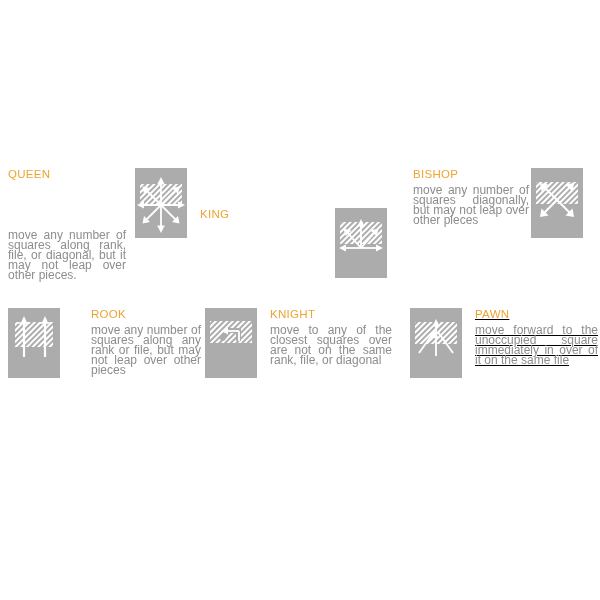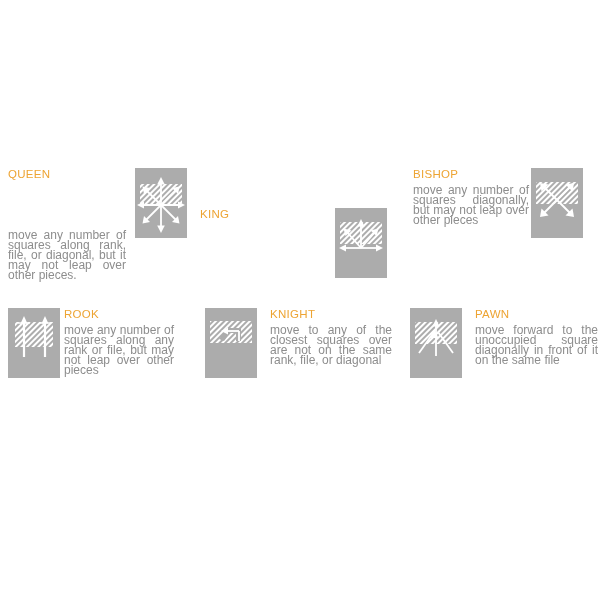--- a/index.html
+++ b/index.html
@@ -70,27 +70,27 @@
   #card-queen  .txt { width: 118px; margin-right: 9px; gap: 45px; }
 
   #card-king   { left: 200px; top: 180px; margin-top: 28px; }
   #card-king   .txt { width: 128px; margin-right: 7px; }
 
   #card-bishop { left: 413px; top: 168px; }
   #card-bishop .txt { width: 116px; margin-right: 2px; }
 
   
   #card-rook   { left: 8px;   top: 308px; }
-  #card-rook   .txt { width: 110px; margin-left: 4px; justify-content: center; }
+  #card-rook   .txt { width: 110px; margin-left: 31px; justify-content: center; }
 
   #card-knight { left: 205px; top: 308px; }
   #card-knight .txt { width: 122px; margin-left: 13px; }
 
   #card-pawn   { left: 410px; top: 308px; }
-  #card-pawn   .txt { width: 123px; margin-left: 13px; }
+  #card-pawn   .txt { width: 123px; margin-left: 13px; text-decoration: underline; }
 
   
   .card .heading { margin-top: 0; }
 </style>
 </head>
 <body>
 
 <div class="board">
 
   <div class="card text-left" id="card-queen">
@@ -259,17 +259,17 @@
           <line x1="28" y1="24" x2="43" y2="45"></line>
         </g>
         <g fill="#ffffff">
           <polygon points="26,11 22.4,18.5 29.6,18.5"></polygon>
           <polygon points="24.5,22 19.5,30 28.5,30"></polygon>
         </g>
       </svg>
     </div>
     <div class="txt">
       <div class="heading">PAWN</div>
-      <div class="body">move forward to the unoccupied square diagonally in front of it on the same file</div>
+      <div class="body">move forward to the unoccupied square immediately in over of it on the same file</div>
     </div>
   </div>
 
 </div>
 
 </body></html>

